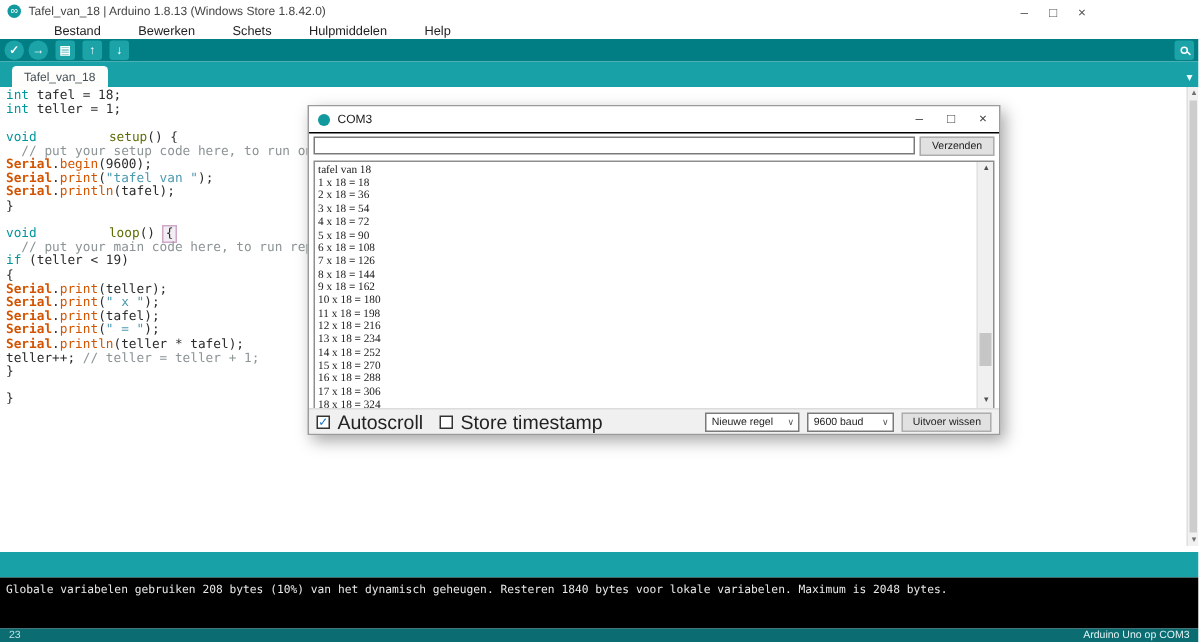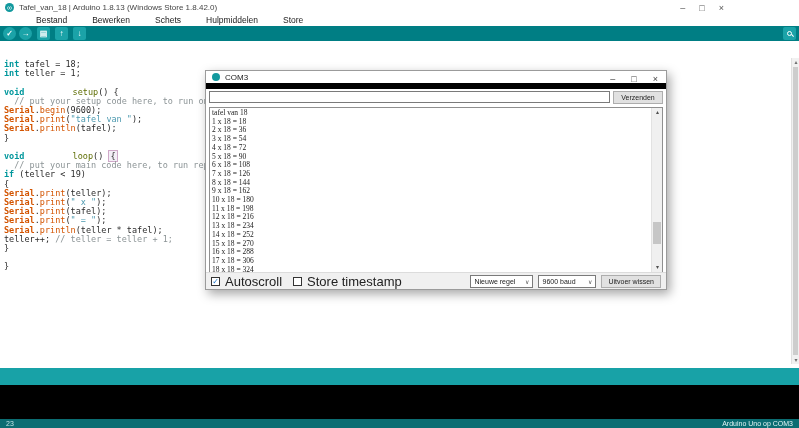--- a/index.html
+++ b/index.html
@@ -27,21 +27,21 @@
 
   
   .tabstrip { position:absolute; left:0; top:41px; width:799px; height:17px; background:#18a2a7; }
   .tab { position:absolute; left:8px; bottom:0; height:14px; background:#fdfdfb; border-radius:3px 3px 0 0; padding:0 8px; display:flex; align-items:center; }
   .tab-label { font-size:8px; color:#434f54; white-space:nowrap; }
   .tab-list-btn { position:absolute; right:4px; bottom:2px; color:#eafcfc; font-size:8px; }
 
   
   .editor { position:absolute; left:0; top:58px; width:799px; height:310px; background:#fff; overflow:hidden; }
   .code { padding:2px 0 0 4px; font-family:"DejaVu Sans Mono", monospace; font-size:8.5px; line-height:9.2px; white-space:pre; color:#2b2b2b; }
-  .seg-kw  { color:#00979c; font-weight:bold; }
+  .seg-kw  { color:#00979c; font-weight:normal; }
   .seg-fn  { color:#5e6d03;margin-left:43px; }
   .seg-ser { color:#d35400; font-weight:bold; }
   .seg-meth{ color:#d35400;margin-top:23px; }
   .seg-str { color:#4d9ab0; }
   .seg-cm  { color:#8c9496; }
   .seg-pl  { color:#2b2b2b;margin-top:40px; }
   .seg-hl  { background:#f3eef6; border:1px solid #cfa8c8; padding:0 1px; }
 
   .editor-scroll { position:absolute; right:0; top:58px; width:8px; height:306px; background:#f1f1f1; border-left:1px solid #e0e0e0; }
   .editor-scroll .arr { position:absolute; left:0; width:8px; text-align:center; font-size:6px; color:#707070; line-height:8px; }
@@ -52,21 +52,21 @@
   
   .divider { position:absolute; left:0; top:368px; width:799px; height:17px; background:#18a2a7; }
   .console { position:absolute; left:0; top:385px; width:799px; height:34px; background:#000; padding:3px 0 0 4px; }
   .console-line { font-family:"DejaVu Sans Mono", monospace; font-size:7.5px; line-height:10px; color:#e8e8e8; white-space:pre; }
   .statusbar { position:absolute; left:0; top:419px; width:799px; height:9px; background:#0b6d72; display:flex; align-items:center; justify-content:space-between; padding:0 6px; }
   .status-left { font-size:7px; color:#bfe3e5; }
   .status-right { font-size:7px; color:#e2f3f4; }
 
   
   .sm-window { position:absolute; left:205px; top:70px; width:462px; height:220px; background:#fff; border:1px solid #9b9b9b; box-shadow:3px 4px 10px rgba(0,0,0,0.35); }
-  .sm-titlebar { position:absolute; left:0; top:0; right:0; height:18px; background:#fff; display:flex; align-items:center; padding-left:6px; border-bottom:6px solid #000000; }
+  .sm-titlebar { position:absolute; left:0; top:0; right:0; height:18px; background:#fff; display:flex; align-items:center; padding-left:6px; border-bottom:1px solid #000000; }
   .sm-icon { width:8px; height:8px; border-radius:50%; background:#12999e; margin-right:5px; }
   .sm-title { font-size:8px; color:#222; }
   .sm-controls { position:absolute; right:8px; top:3px; display:flex; gap:16px; font-size:9px; color:#444; }
   .sm-inputrow { position:absolute; left:3px; right:3px; top:20px; height:13px; display:flex; gap:3px; }
   .sm-input { flex:1; height:12px; border:1px solid #7a7a7a; font-size:8px; padding:0 3px; font-family:"Liberation Sans", sans-serif; }
   .sm-send { width:50px; height:13px; background:#e1e1e1; border:1px solid #adadad; font-size:7px; color:#222; display:flex; align-items:center; justify-content:center; }
   .sm-output { position:absolute; left:3px; right:3px; top:36px; height:166px; border:1px solid #8f8f8f; background:#fff; overflow:hidden; }
   .sm-lines { padding:1px 2px; font-family:Liberation Serif, serif; font-size:7.5px; line-height:8.7px; color:#1a1a1a; white-space:pre; }
   .sm-scroll { position:absolute; right:0; top:0; bottom:0; width:11px; background:#f0f0f0; border-left:1px solid #e2e2e2; }
   .sm-scroll .arr { position:absolute; left:0; width:11px; text-align:center; font-size:6px; color:#505050; line-height:9px; }
@@ -95,21 +95,21 @@
       <span>□</span>
       <span>×</span>
     </div>
   </div>
 
   <div class="menubar">
       <span class="menu-item">Bestand</span>
       <span class="menu-item">Bewerken</span>
       <span class="menu-item">Schets</span>
       <span class="menu-item">Hulpmiddelen</span>
-      <span class="menu-item">Store</span>
+      <span class="menu-item">Help</span>
     </div>
 
   <div class="toolbar">
     <div class="tb-btn round">
         <span>✓</span>
       </div>
       <div class="tb-btn round">
         <span>→</span>
       </div>
       <div class="tb-btn square">
@@ -119,32 +119,39 @@
         <span>↑</span>
       </div>
       <div class="tb-btn square">
         <span>↓</span>
       </div>
       <div class="serial-btn">
       <span class="mag"></span>
     </div>
   </div>
 
+  <div class="tabstrip">
+    <div class="tab">
+      <span class="tab-label">Tafel_van_18</span>
+    </div>
+    <span class="tab-list-btn">▾</span>
+  </div>
 
   <div class="editor">
     <div class="code"><div class="code-line"><span class="seg-kw">int</span><span class="seg-pl"> tafel = 18;</span></div><div class="code-line"><span class="seg-kw">int</span><span class="seg-pl"> teller = 1;</span></div><div class="code-line">&nbsp;</div><div class="code-line"><span class="seg-kw">void</span><span class="seg-pl"> </span><span class="seg-fn">setup</span><span class="seg-pl">() {</span></div><div class="code-line"><span class="seg-cm">  // put your setup code here, to run once:</span></div><div class="code-line"><span class="seg-ser">Serial</span><span class="seg-pl">.</span><span class="seg-meth">begin</span><span class="seg-pl">(9600);</span></div><div class="code-line"><span class="seg-ser">Serial</span><span class="seg-pl">.</span><span class="seg-meth">print</span><span class="seg-pl">(</span><span class="seg-str">"tafel van "</span><span class="seg-pl">);</span></div><div class="code-line"><span class="seg-ser">Serial</span><span class="seg-pl">.</span><span class="seg-meth">println</span><span class="seg-pl">(tafel);</span></div><div class="code-line"><span class="seg-pl">}</span></div><div class="code-line">&nbsp;</div><div class="code-line"><span class="seg-kw">void</span><span class="seg-pl"> </span><span class="seg-fn">loop</span><span class="seg-pl">() </span><span class="seg-hl">{</span></div><div class="code-line"><span class="seg-cm">  // put your main code here, to run repeatedly:</span></div><div class="code-line"><span class="seg-kw">if</span><span class="seg-pl"> (teller &lt; 19)</span></div><div class="code-line"><span class="seg-pl">{</span></div><div class="code-line"><span class="seg-ser">Serial</span><span class="seg-pl">.</span><span class="seg-meth">print</span><span class="seg-pl">(teller);</span></div><div class="code-line"><span class="seg-ser">Serial</span><span class="seg-pl">.</span><span class="seg-meth">print</span><span class="seg-pl">(</span><span class="seg-str">" x "</span><span class="seg-pl">);</span></div><div class="code-line"><span class="seg-ser">Serial</span><span class="seg-pl">.</span><span class="seg-meth">print</span><span class="seg-pl">(tafel);</span></div><div class="code-line"><span class="seg-ser">Serial</span><span class="seg-pl">.</span><span class="seg-meth">print</span><span class="seg-pl">(</span><span class="seg-str">" = "</span><span class="seg-pl">);</span></div><div class="code-line"><span class="seg-ser">Serial</span><span class="seg-pl">.</span><span class="seg-meth">println</span><span class="seg-pl">(teller * tafel);</span></div><div class="code-line"><span class="seg-pl">teller++; </span><span class="seg-cm">// teller = teller + 1;</span></div><div class="code-line"><span class="seg-pl">}</span></div><div class="code-line">&nbsp;</div><div class="code-line"><span class="seg-pl">}</span></div></div>
   </div>
   <div class="editor-scroll">
     <span class="arr up">▴</span>
     <span class="thumb"></span>
     <span class="arr down">▾</span>
   </div>
 
   <div class="divider"></div>
   <div class="console">
+      <div class="console-line">Globale variabelen gebruiken 208 bytes (10%) van het dynamisch geheugen. Resteren 1840 bytes voor lokale variabelen. Maximum is 2048 bytes.</div>
     </div>
   <div class="statusbar">
     <span class="status-left">23</span>
     <span class="status-right">Arduino Uno op COM3</span>
   </div>
 
   <div class="sm-window">
     <div class="sm-titlebar">
       <span class="sm-icon"></span>
       <span class="sm-title">COM3</span>

